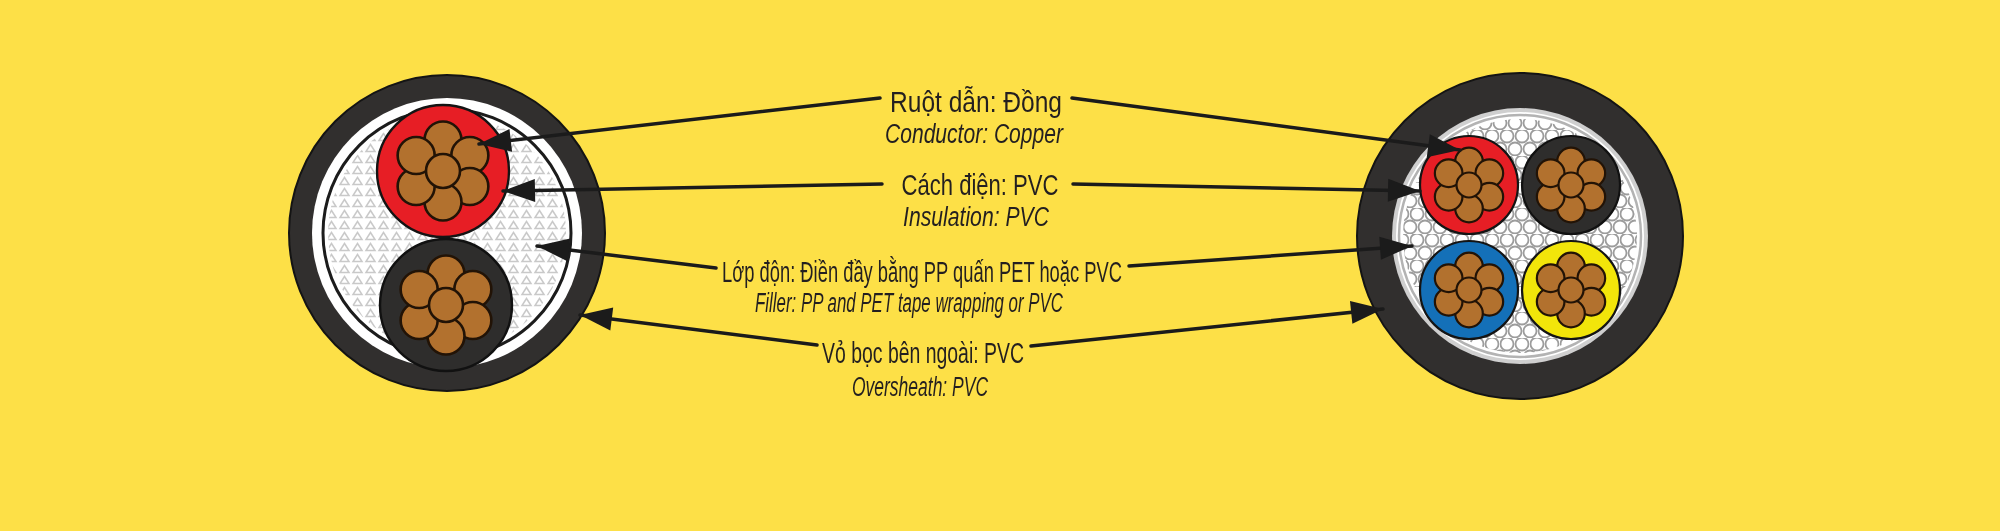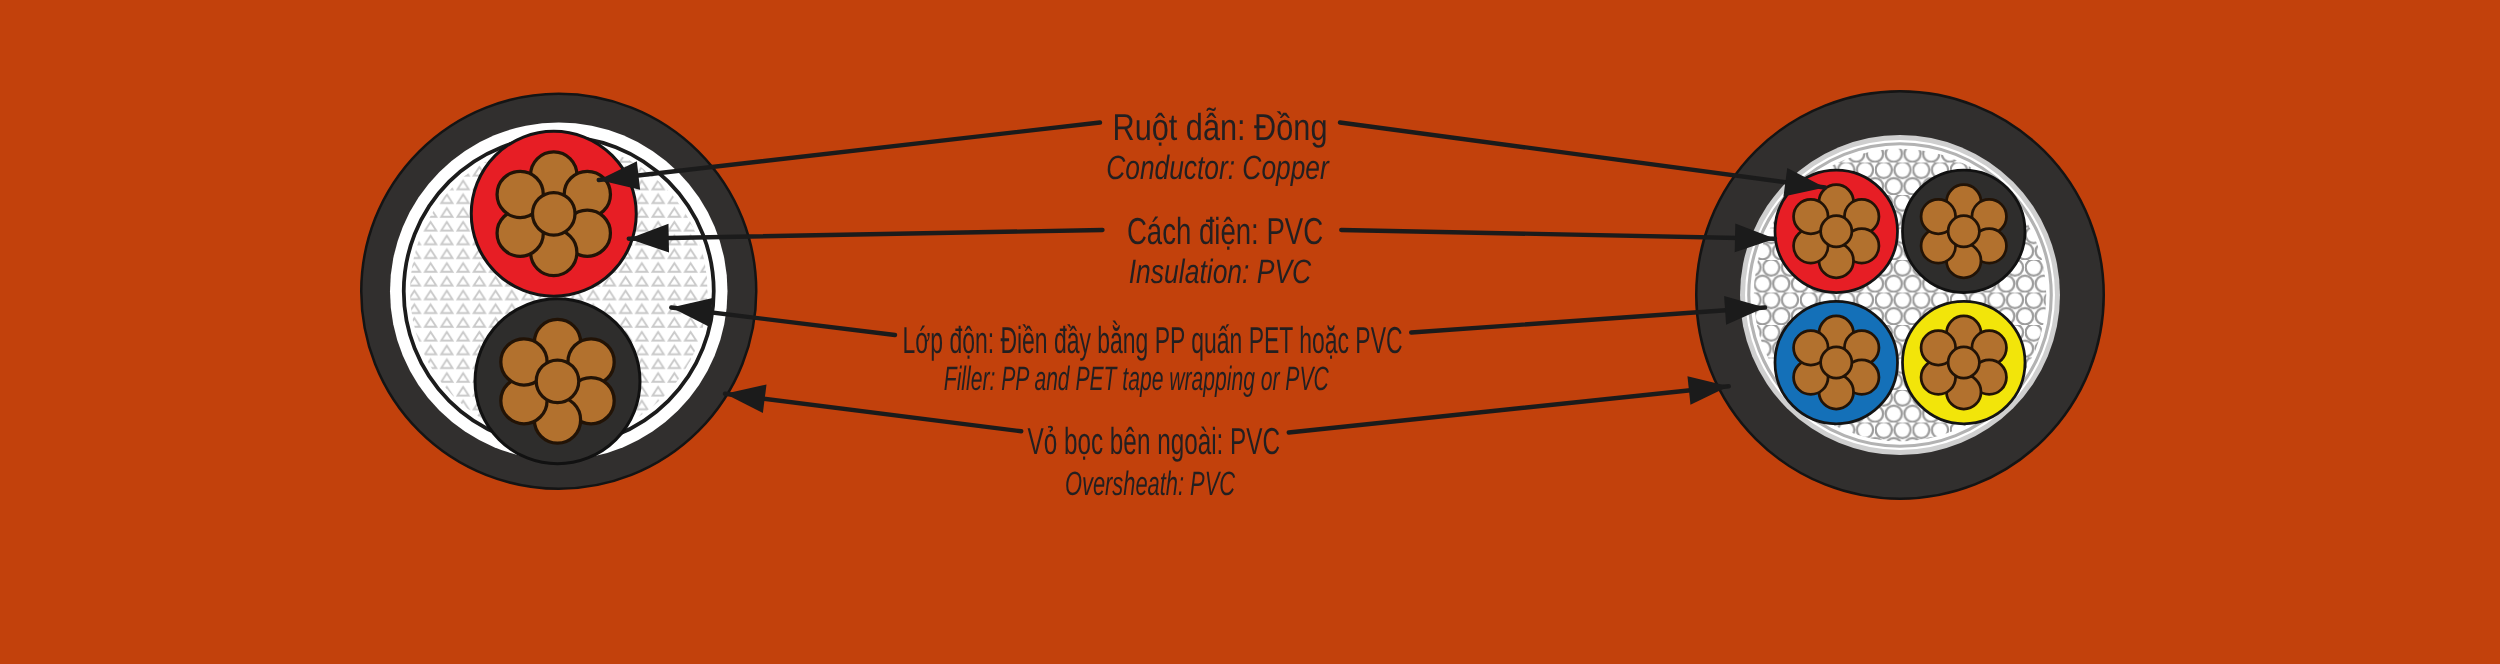--- a/index.html
+++ b/index.html
@@ -1,20 +1,20 @@
 <!DOCTYPE html>
 <html><head>
 <meta charset="utf-8">
 <style>
   html, body { margin: 0; padding: 0; background: #ffffff; }
   .stage {
     position: relative;
     width: 2000px;
     height: 531px;
-    background: #c2410c;
+    background: #fde047;
     overflow: hidden;
     font-family: "Liberation Sans", "DejaVu Sans", sans-serif;
   }
   .stage svg { display: block; width: 2000px; height: 531px; }
   .vi {
     font-family: "Liberation Sans", "DejaVu Sans", sans-serif;
     font-size: 30px;
     font-weight: 400;
     fill: #231f20;
   }

